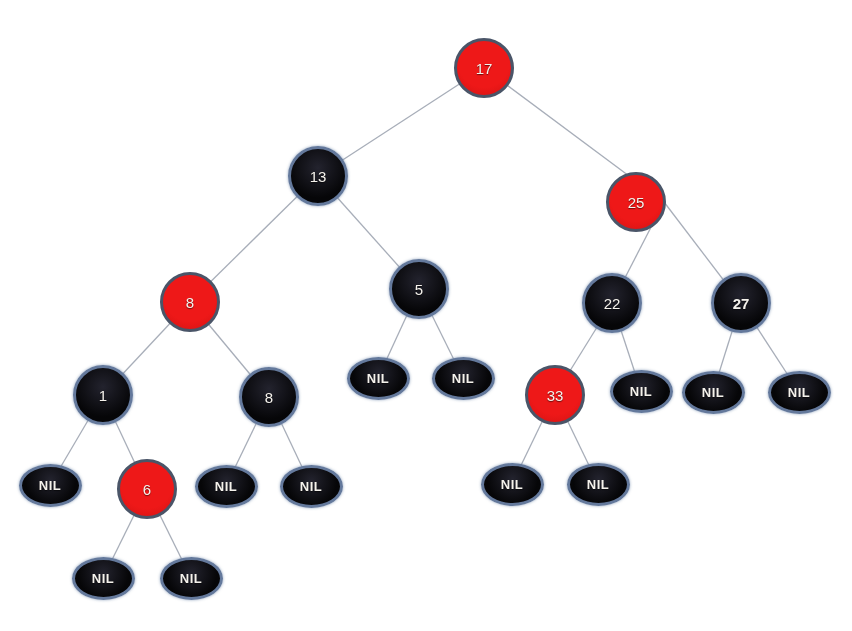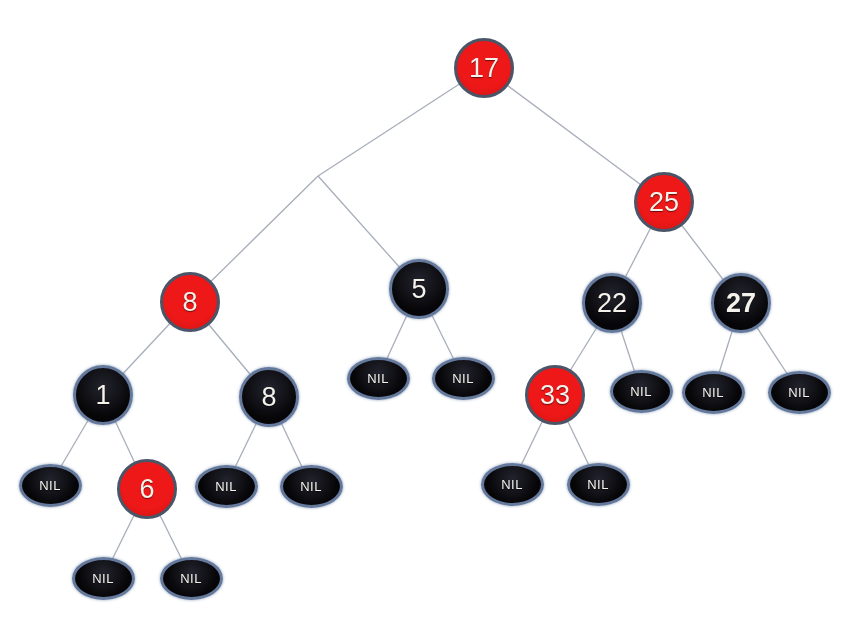--- a/index.html
+++ b/index.html
@@ -27,22 +27,22 @@
     box-sizing: border-box;
     border-radius: 50%;
   }
   .node.circle { width: 60px; height: 60px; }
   .node.ellipse { width: 63px; height: 43px; }
   .node .lbl {
     line-height: 1;
     user-select: none;
     text-shadow: 0 1px 1px rgba(0,0,0,0.55);
   }
-  .node.circle .lbl { font-size: 27px; text-align: center; }
-  .node.ellipse .lbl { font-size: 13px; font-weight: normal; letter-spacing: 0.5px; }
+  .node.circle .lbl { font-size: 15px; text-align: center; }
+  .node.ellipse .lbl { font-size: 13px; font-weight: bold; letter-spacing: 0.5px; }
 </style>
 </head>
 <body>
 
 <div id="stage" style="background: rgb(255, 255, 255);">
   <svg id="edges" viewBox="0 0 852 631" xmlns="http://www.w3.org/2000/svg">
       <line x1="484" y1="68" x2="318" y2="176" stroke="#a8aeb9" stroke-width="1.3"></line>
       <line x1="484" y1="68" x2="664" y2="202" stroke="#a8aeb9" stroke-width="1.3"></line>
       <line x1="318" y1="176" x2="190" y2="302" stroke="#a8aeb9" stroke-width="1.3"></line>
       <line x1="318" y1="176" x2="419" y2="289" stroke="#a8aeb9" stroke-width="1.3"></line>
@@ -62,21 +62,24 @@
       <line x1="269" y1="397" x2="311" y2="486" stroke="#a8aeb9" stroke-width="1.3"></line>
       <line x1="555" y1="395" x2="512" y2="484" stroke="#a8aeb9" stroke-width="1.3"></line>
       <line x1="555" y1="395" x2="598" y2="484" stroke="#a8aeb9" stroke-width="1.3"></line>
       <line x1="147" y1="489" x2="103" y2="578" stroke="#a8aeb9" stroke-width="1.3"></line>
       <line x1="147" y1="489" x2="191" y2="578" stroke="#a8aeb9" stroke-width="1.3"></line>
     </svg>
   <div id="nodes">
       <div class="node circle red" style="left: 454px; top: 38px; background: radial-gradient(circle at 50% 38%, rgb(238, 24, 24) 0%, rgb(238, 24, 24) 60%, rgb(208, 18, 18) 100%); border: 3px solid rgb(74, 85, 104);">
         <span class="lbl" style="color: rgb(245, 242, 236);">17</span>
       </div>
-      <div class="node circle red" style="left: 634px; top: 172px; background: radial-gradient(circle at 50% 38%, rgb(238, 24, 24) 0%, rgb(238, 24, 24) 60%, rgb(208, 18, 18) 100%); border: 3px solid rgb(74, 85, 104);">
+      <div class="node circle black" style="left: 288px; top: 146px; background: radial-gradient(circle at 50% 35%, rgb(35, 35, 46) 0%, rgb(6, 6, 8) 68%); border: 3px solid rgb(100, 121, 156); box-shadow: rgba(110, 135, 170, 0.75) 0px 0px 3px;">
+        <span class="lbl" style="color: rgb(245, 242, 236);">13</span>
+      </div>
+      <div class="node circle red" style="left: 606px; top: 172px; background: radial-gradient(circle at 50% 38%, rgb(238, 24, 24) 0%, rgb(238, 24, 24) 60%, rgb(208, 18, 18) 100%); border: 3px solid rgb(74, 85, 104);">
         <span class="lbl" style="color: rgb(245, 242, 236);">25</span>
       </div>
       <div class="node circle red" style="left: 160px; top: 272px; background: radial-gradient(circle at 50% 38%, rgb(238, 24, 24) 0%, rgb(238, 24, 24) 60%, rgb(208, 18, 18) 100%); border: 3px solid rgb(74, 85, 104);">
         <span class="lbl" style="color: rgb(245, 242, 236);">8</span>
       </div>
       <div class="node circle black" style="left: 389px; top: 259px; background: radial-gradient(circle at 50% 35%, rgb(35, 35, 46) 0%, rgb(6, 6, 8) 68%); border: 3px solid rgb(100, 121, 156); box-shadow: rgba(110, 135, 170, 0.75) 0px 0px 3px;">
         <span class="lbl" style="color: rgb(245, 242, 236);">5</span>
       </div>
       <div class="node circle black" style="left: 582px; top: 273px; background: radial-gradient(circle at 50% 35%, rgb(35, 35, 46) 0%, rgb(6, 6, 8) 68%); border: 3px solid rgb(100, 121, 156); box-shadow: rgba(110, 135, 170, 0.75) 0px 0px 3px;">
         <span class="lbl" style="color: rgb(245, 242, 236);">22</span>

